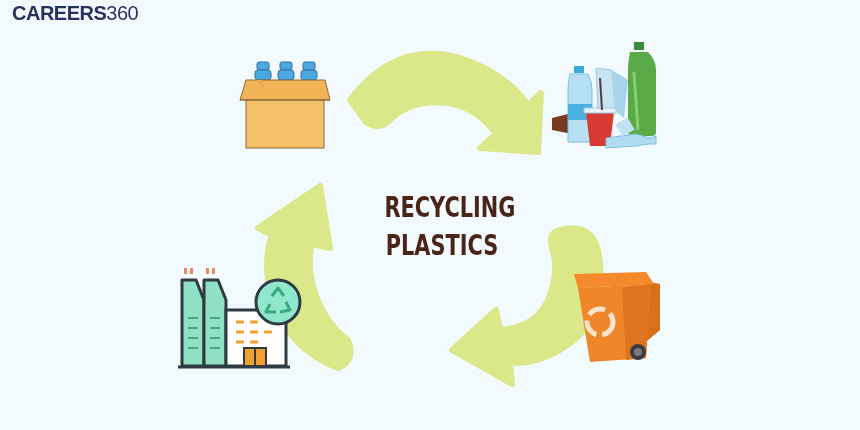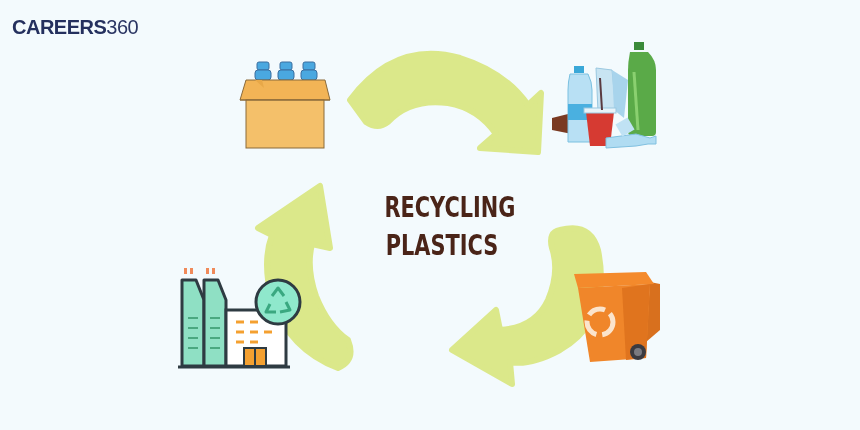--- a/index.html
+++ b/index.html
@@ -3,21 +3,21 @@
 <meta charset="utf-8">
 <style>
   html, body { margin: 0; padding: 0; }
   body {
     width: 860px; height: 430px; overflow: hidden;
     background: #f3fafd;
     position: relative;
     font-family: "Liberation Sans", sans-serif;
   }
   .logo {
-    position: absolute; left: 12px; top: 16px;
+    position: absolute; left: 12px; top: 2px;
     font-size: 20px; letter-spacing: -0.5px;
     color: #24305e; white-space: nowrap;
   }
   .logo .brand { font-weight: 900; }
   .logo .num { font-weight: 400; color: #2a3563; }
   .title {
     position: absolute; left: 362px; top: 188px; width: 160px;
     text-align: center;
     font-family: "DejaVu Sans", sans-serif;
     font-weight: bold;

